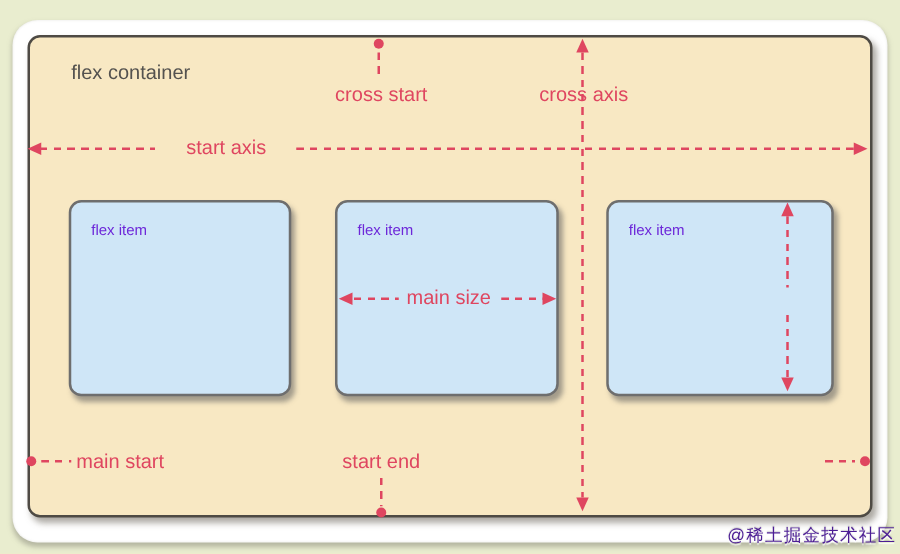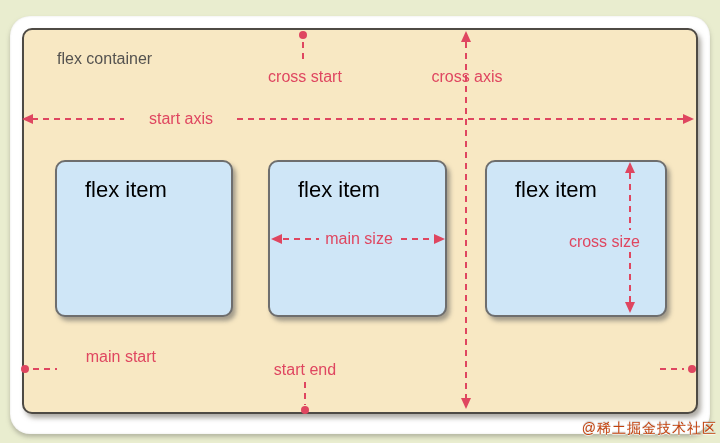--- a/index.html
+++ b/index.html
@@ -23,41 +23,41 @@
     box-shadow:3px 4px 5px rgba(105,100,90,.55);}
 
   .container-label{position:absolute;left:57px;top:50px;font-size:16px;color:var(--ink);}
 
   .item{position:absolute;top:160px;height:157px;background:var(--blue);
     border:2px solid #6e6e6e;border-radius:10px;
     box-shadow:3px 4px 4px rgba(92,92,92,.55);}
   .item1{left:55px;width:178px;}
   .item2{left:268px;width:179px;}
   .item3{left:485px;width:182px;}
-  .item-label{padding:15px 0 0 28px;font-size:22px;color:#000000;}
+  .item-label{padding:15px 0 0 16px;font-size:12px;color:#6d28d9;}
 
   .rlabel{position:absolute;font-size:16px;color:var(--red);line-height:18px;}
   .center{text-align:center;}
   .right{text-align:right;}
 
   .hdash{position:absolute;height:2px;
     background:repeating-linear-gradient(90deg,var(--red) 0 6px,transparent 6px 11px);}
   .vdash{position:absolute;width:2px;
     background:repeating-linear-gradient(180deg,var(--red) 0 6px,transparent 6px 11px);}
 
   .dot{position:absolute;width:8px;height:8px;border-radius:50%;background:var(--red);}
 
   .arr{position:absolute;width:0;height:0;}
   .arr-left{border-top:5px solid transparent;border-bottom:5px solid transparent;border-right:11px solid var(--red);}
   .arr-right{border-top:5px solid transparent;border-bottom:5px solid transparent;border-left:11px solid var(--red);}
   .arr-up{border-left:5px solid transparent;border-right:5px solid transparent;border-bottom:11px solid var(--red);}
   .arr-down{border-left:5px solid transparent;border-right:5px solid transparent;border-top:11px solid var(--red);}
 
   .watermark{position:absolute;right:3px;bottom:5px;font-size:14px;letter-spacing:1px;
-    color:#c2410c;text-shadow:0 1px 1px rgba(255,255,255,.95), 0 -1px 1px rgba(110,110,110,.35);}
+    color:#4c1d95;text-shadow:0 1px 1px rgba(255,255,255,.95), 0 -1px 1px rgba(110,110,110,.35);}
 </style>
 </head>
 <body>
 
 <div class="stage">
 
   <div class="frame"></div>
   <div class="container"></div>
 
   <div class="container-label">flex container</div>
@@ -88,27 +88,26 @@
   <div class="rlabel center" style="left:255px;top:68px;width:100px;">cross start</div>
 
   <div class="arr arr-left" style="left:271px;top:234px;"></div>
   <div class="hdash" style="left:283px;top:238px;width:36px;"></div>
   <div class="rlabel center" style="left:309px;top:230px;width:100px;text-align:center;">main size</div>
   <div class="hdash" style="left:401px;top:238px;width:33px;"></div>
   <div class="arr arr-right" style="left:434px;top:234px;"></div>
 
   <div class="arr arr-up" style="left:625px;top:162px;"></div>
   <div class="vdash" style="left:629px;top:173px;height:57px;"></div>
-  <div class="rlabel right" style="left:548px;top:233px;width:92px;">cross size</div>
   <div class="vdash" style="left:629px;top:252px;height:50px;"></div>
   <div class="arr arr-down" style="left:625px;top:302px;"></div>
 
   <div class="dot" style="left:21px;top:365px;"></div>
   <div class="hdash" style="left:33px;top:368px;width:24px;"></div>
-  <div class="rlabel" style="left:61px;top:348px;width:95px;text-align:right;">main start</div>
+  <div class="rlabel" style="left:61px;top:361px;width:95px;">main start</div>
 
   <div class="rlabel center" style="left:255px;top:361px;width:100px;">start end</div>
   <div class="vdash" style="left:304px;top:382px;height:23px;"></div>
   <div class="dot" style="left:301px;top:406px;"></div>
 
   <div class="hdash" style="left:660px;top:368px;width:24px;"></div>
   <div class="dot" style="left:688px;top:365px;"></div>
 
   <div class="watermark">@稀土掘金技术社区</div>
 </div>

